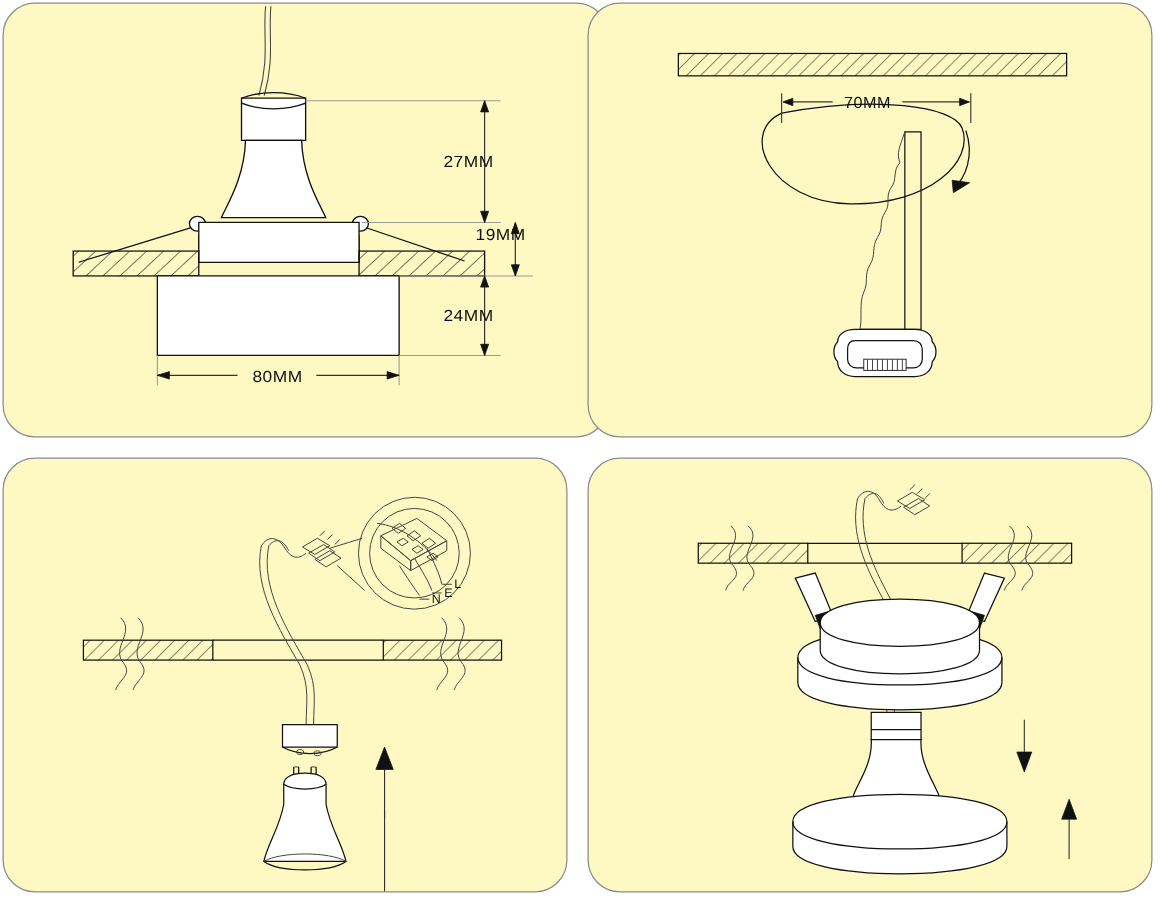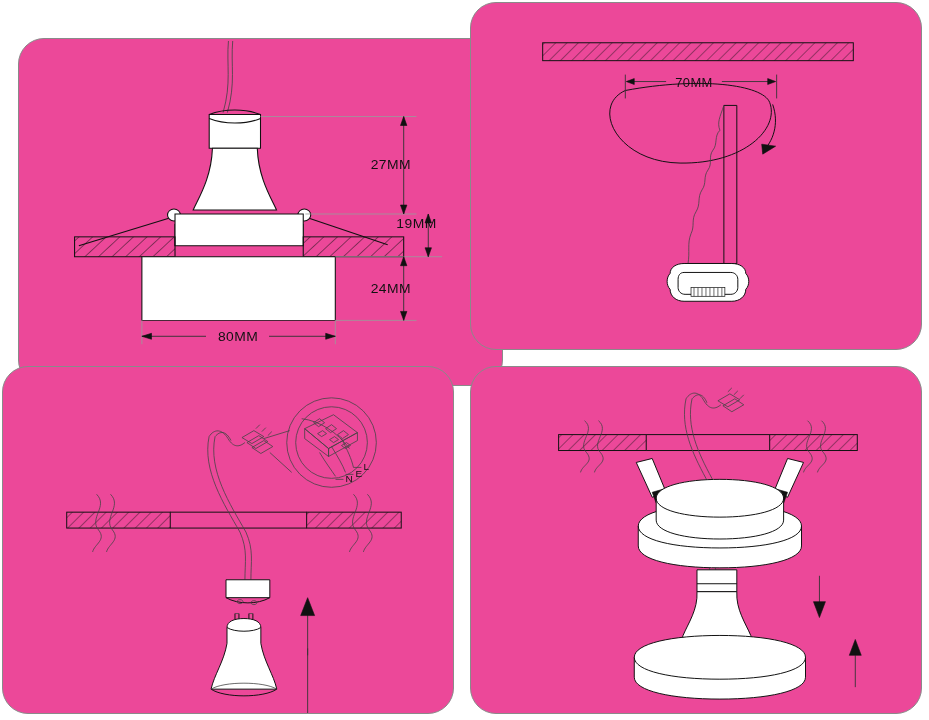--- a/index.html
+++ b/index.html
@@ -1,19 +1,19 @@
 <!DOCTYPE html>
 <html><head>
 <meta charset="utf-8">
 <style>
   html,body{margin:0;padding:0;background:#ffffff;}
   body{width:929px;height:720px;font-family:"Liberation Sans",sans-serif;overflow:hidden;}
   #sheet{position:relative;width:929px;height:720px;background:#ffffff;}
-  .panel{position:absolute;border:1px solid #8a8a8a;border-radius:26px;background:#ec4899;box-sizing:border-box;}
-  #panel-tl{left:18px;top:2px;width:485px;height:348px;margin-top:36px;}
+  .panel{position:absolute;border:1px solid #8a8a8a;border-radius:26px;background:#fef9c3;box-sizing:border-box;}
+  #panel-tl{left:2px;top:2px;width:485px;height:348px;}
   #panel-tr{left:470px;top:2px;width:452px;height:348px;}
   #panel-bl{left:2px;top:366px;width:452px;height:348px;}
   #panel-br{left:470px;top:366px;width:452px;height:348px;}
   .panel svg{position:absolute;left:0;top:0;width:100%;height:100%;display:block;}
   .dimtext{font-family:"Liberation Sans",sans-serif;font-size:13px;fill:#111;letter-spacing:.4px;}
   .termtext{font-family:"Liberation Sans",sans-serif;font-size:10px;fill:#111;}
   .ln{fill:none;stroke:#111;stroke-width:1;}
   .ln-thin{fill:none;stroke:#444;stroke-width:.8;}
   .ln-gray{fill:none;stroke:#9a9a9a;stroke-width:.8;}
   .ln-dim{fill:none;stroke:#333;stroke-width:.9;}

